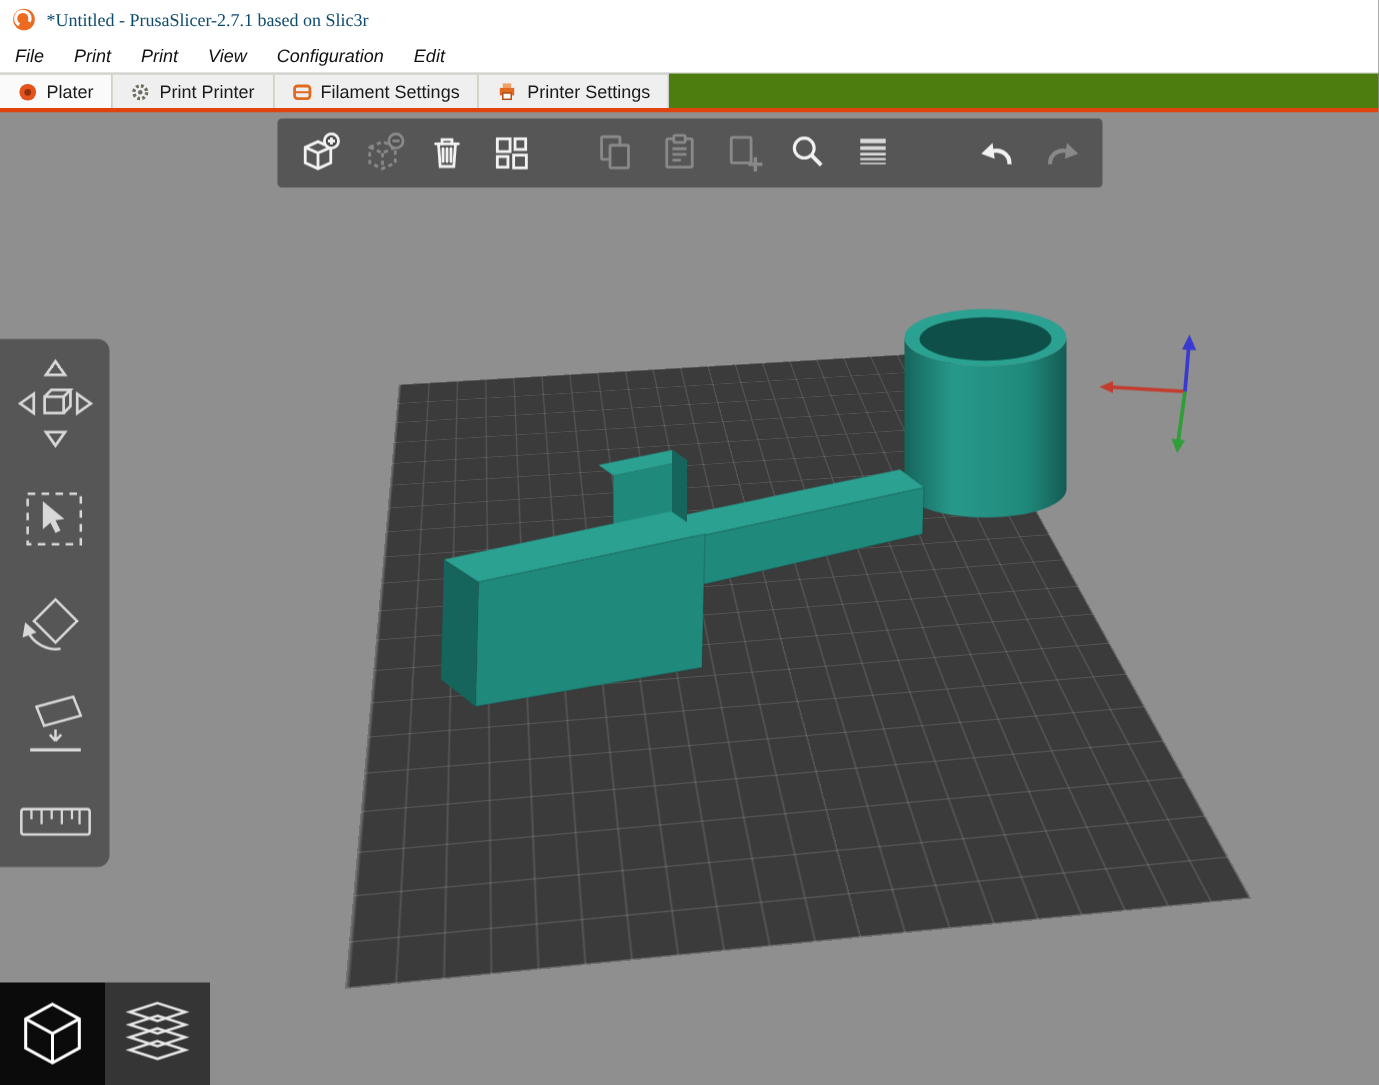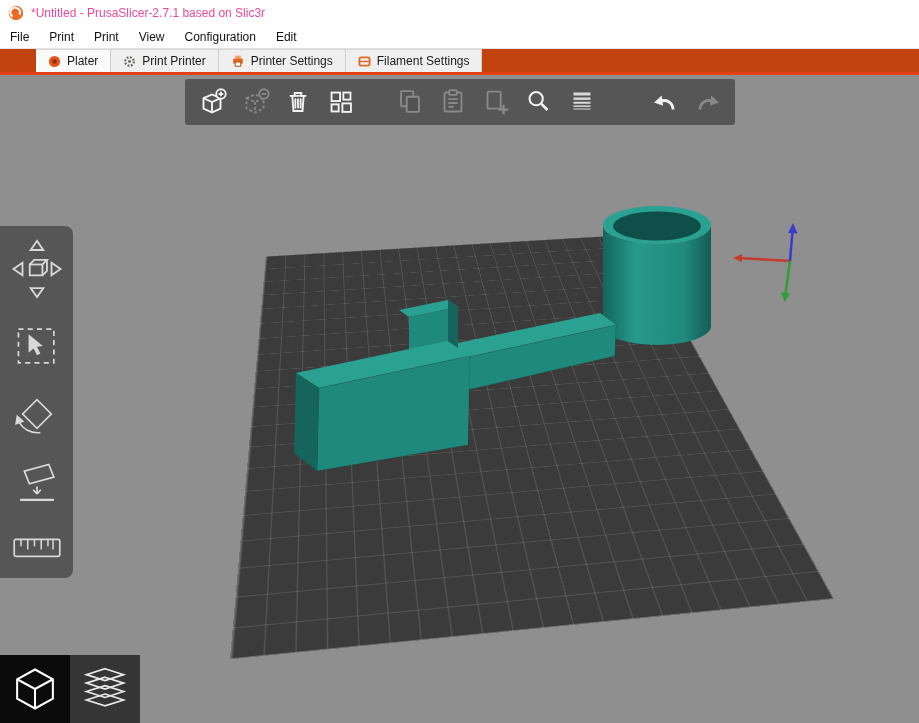--- a/index.html
+++ b/index.html
@@ -4,27 +4,27 @@
 <style>
   html,body{margin:0;padding:0;}
   body{
     width:919px;height:723px;overflow:hidden;background:#8f8f8f;
     font-family:"Liberation Sans", sans-serif;
     -webkit-font-smoothing:antialiased;
   }
   
   .titlebar{height:26px;background:#ffffff;display:flex;align-items:center;gap:7px;
     padding:0 8px;box-sizing:border-box;}
-  .titlebar .title{font-size:12px;color:#ec4899;}
-  
-  .menubar{height:22px;background:#ffffff;display:flex;align-items:flex-start;font-size:12px;color:#111;}
+  .titlebar .title{font-size:12px;color:#0c4a6e;font-family:Liberation Serif, serif;}
+  
+  .menubar{height:22px;background:#ffffff;display:flex;align-items:flex-start;font-size:12px;color:#111;font-style:italic;}
   .menu-item{padding:0 10px;height:100%;display:flex;align-items:center;cursor:default;}
   
-  .tabbar{height:24px;background:#c2410c;display:flex;align-items:stretch;
-    border-top:1px solid #e2e2e2;box-sizing:border-box;padding-left:36px;}
+  .tabbar{height:24px;background:#4d7c0f;display:flex;align-items:stretch;
+    border-top:1px solid #e2e2e2;box-sizing:border-box;}
   .tab{display:flex;align-items:center;gap:6px;padding:0 12px;font-size:12px;color:#1a1a1a;
     background:#efefef;border-right:1px solid #cfcfcf;border-top:1px solid #d8d8d8;}
   .tab.active{background:#fafafa;}
   .accentline{height:3px;background:#e1430e;}
   
   .viewport{position:relative;height:648px;background:#8f8f8f;overflow:hidden;}
   .bed{position:absolute;left:256px;top:-6px;width:460px;height:640px;
     background-color:#3b3b3b;
     background-image:
       linear-gradient(rgba(255,255,255,0.13) 1px, transparent 1px),
@@ -92,36 +92,36 @@
       <span style="display:flex;">
         <svg width="13" height="13" viewBox="0 0 14 14">
           <circle cx="7" cy="7" r="4.6" fill="none" stroke="#6e6e64" stroke-width="2.4" stroke-dasharray="2 1.6"></circle>
           <circle cx="7" cy="7" r="1.6" fill="#6e6e64"></circle>
         </svg>
       </span>
       <span>Print Printer</span>
     </div>
     <div class="tab">
       <span style="display:flex;">
+        <svg width="13" height="13" viewBox="0 0 14 14">
+          <rect x="1.5" y="2.5" width="11" height="9" rx="2" fill="none" stroke="#e06a22" stroke-width="2"></rect>
+          <path d="M1.5 7 H12.5" stroke="#e06a22" stroke-width="1.6"></path>
+        </svg>
+      </span>
+      <span>Filament Settings</span>
+    </div>
+    <div class="tab">
+      <span style="display:flex;">
         <svg width="14" height="14" viewBox="0 0 14 14">
           <rect x="4.2" y="1.6" width="5.6" height="3.4" fill="#f0a069"></rect>
           <rect x="2.2" y="4.6" width="9.6" height="5" fill="#e06a22"></rect>
           <rect x="4.2" y="8" width="5.6" height="4.2" fill="#fff" stroke="#b34f12" stroke-width="1"></rect>
         </svg>
       </span>
       <span>Printer Settings</span>
-    </div>
-    <div class="tab">
-      <span style="display:flex;">
-        <svg width="13" height="13" viewBox="0 0 14 14">
-          <rect x="1.5" y="2.5" width="11" height="9" rx="2" fill="none" stroke="#e06a22" stroke-width="2"></rect>
-          <path d="M1.5 7 H12.5" stroke="#e06a22" stroke-width="1.6"></path>
-        </svg>
-      </span>
-      <span>Filament Settings</span>
     </div>
   </div>
   <div class="accentline"></div>
 
   <div class="viewport">
 
     <div class="bed"></div>
 
     <svg class="scene" width="919" height="648" viewBox="0 0 919 648">
       <defs>

